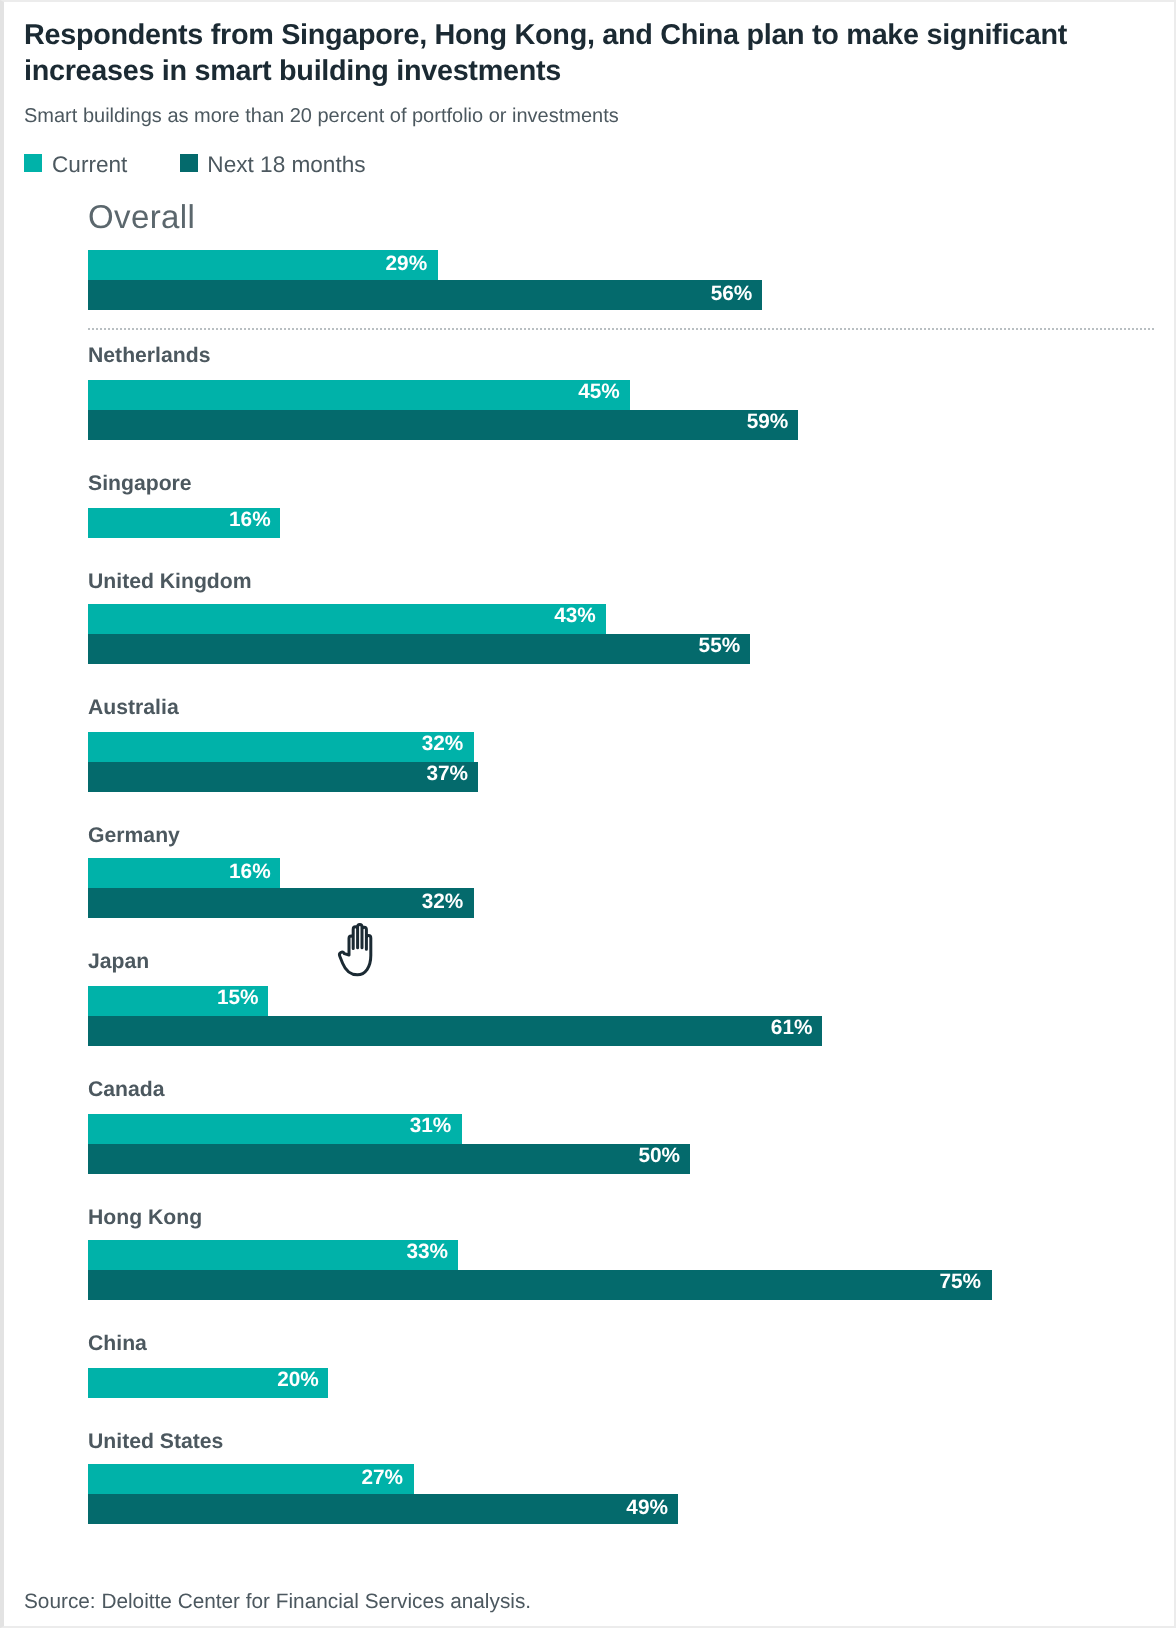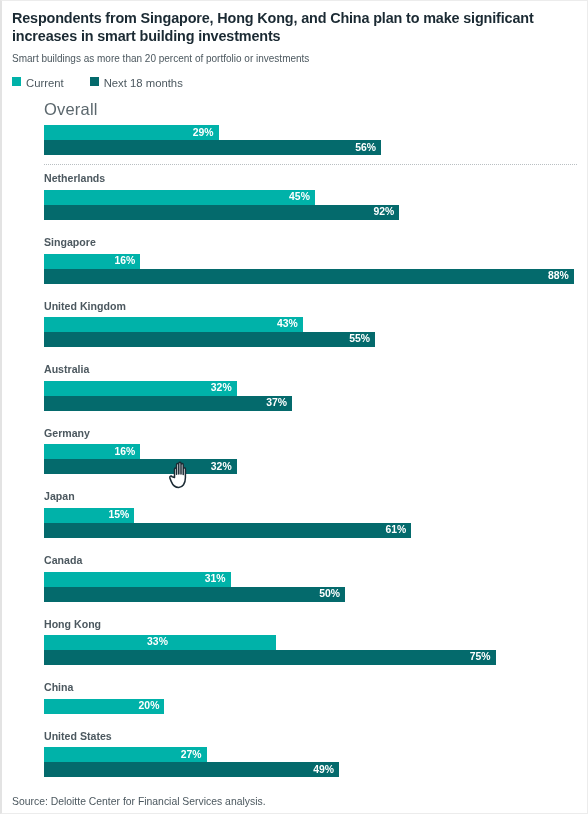--- a/index.html
+++ b/index.html
@@ -191,39 +191,34 @@
       <div class="group">
         <div class="group-label">Netherlands</div>
         <div class="bars">
           <div class="bar-row">
             <div class="bar current" style="width: 270.9px;">
               <span class="bar-value">45%</span>
             </div>
           </div>
           <div class="bar-row">
             <div class="bar next" style="width: 355.18px;">
-              <span class="bar-value">92%</span>
+              <span class="bar-value">59%</span>
             </div>
           </div>
         </div>
       </div>
       <div class="group-gap"></div>
       <div class="group">
         <div class="group-label">Singapore</div>
         <div class="bars">
           <div class="bar-row">
             <div class="bar current" style="width: 96.32px;">
               <span class="bar-value">16%</span>
             </div>
           </div>
-          <div class="bar-row">
-            <div class="bar next" style="width: 529.76px;">
-              <span class="bar-value">88%</span>
-            </div>
-          </div>
         </div>
       </div>
       <div class="group-gap"></div>
       <div class="group">
         <div class="group-label">United Kingdom</div>
         <div class="bars">
           <div class="bar-row">
             <div class="bar current" style="width: 258.86px;">
               <span class="bar-value">43%</span>
             </div>
@@ -238,21 +233,21 @@
       <div class="group-gap"></div>
       <div class="group">
         <div class="group-label">Australia</div>
         <div class="bars">
           <div class="bar-row">
             <div class="bar current" style="width: 192.64px;">
               <span class="bar-value">32%</span>
             </div>
           </div>
           <div class="bar-row">
-            <div class="bar next" style="width: 248px;">
+            <div class="bar next" style="width: 195px;">
               <span class="bar-value">37%</span>
             </div>
           </div>
         </div>
       </div>
       <div class="group-gap"></div>
       <div class="group">
         <div class="group-label">Germany</div>
         <div class="bars">
           <div class="bar-row">
@@ -297,21 +292,21 @@
               <span class="bar-value">50%</span>
             </div>
           </div>
         </div>
       </div>
       <div class="group-gap"></div>
       <div class="group">
         <div class="group-label">Hong Kong</div>
         <div class="bars">
           <div class="bar-row">
-            <div class="bar current" style="width: 232px; justify-content: center;">
+            <div class="bar current" style="width: 185px;">
               <span class="bar-value">33%</span>
             </div>
           </div>
           <div class="bar-row">
             <div class="bar next" style="width: 451.5px;">
               <span class="bar-value">75%</span>
             </div>
           </div>
         </div>
       </div>

